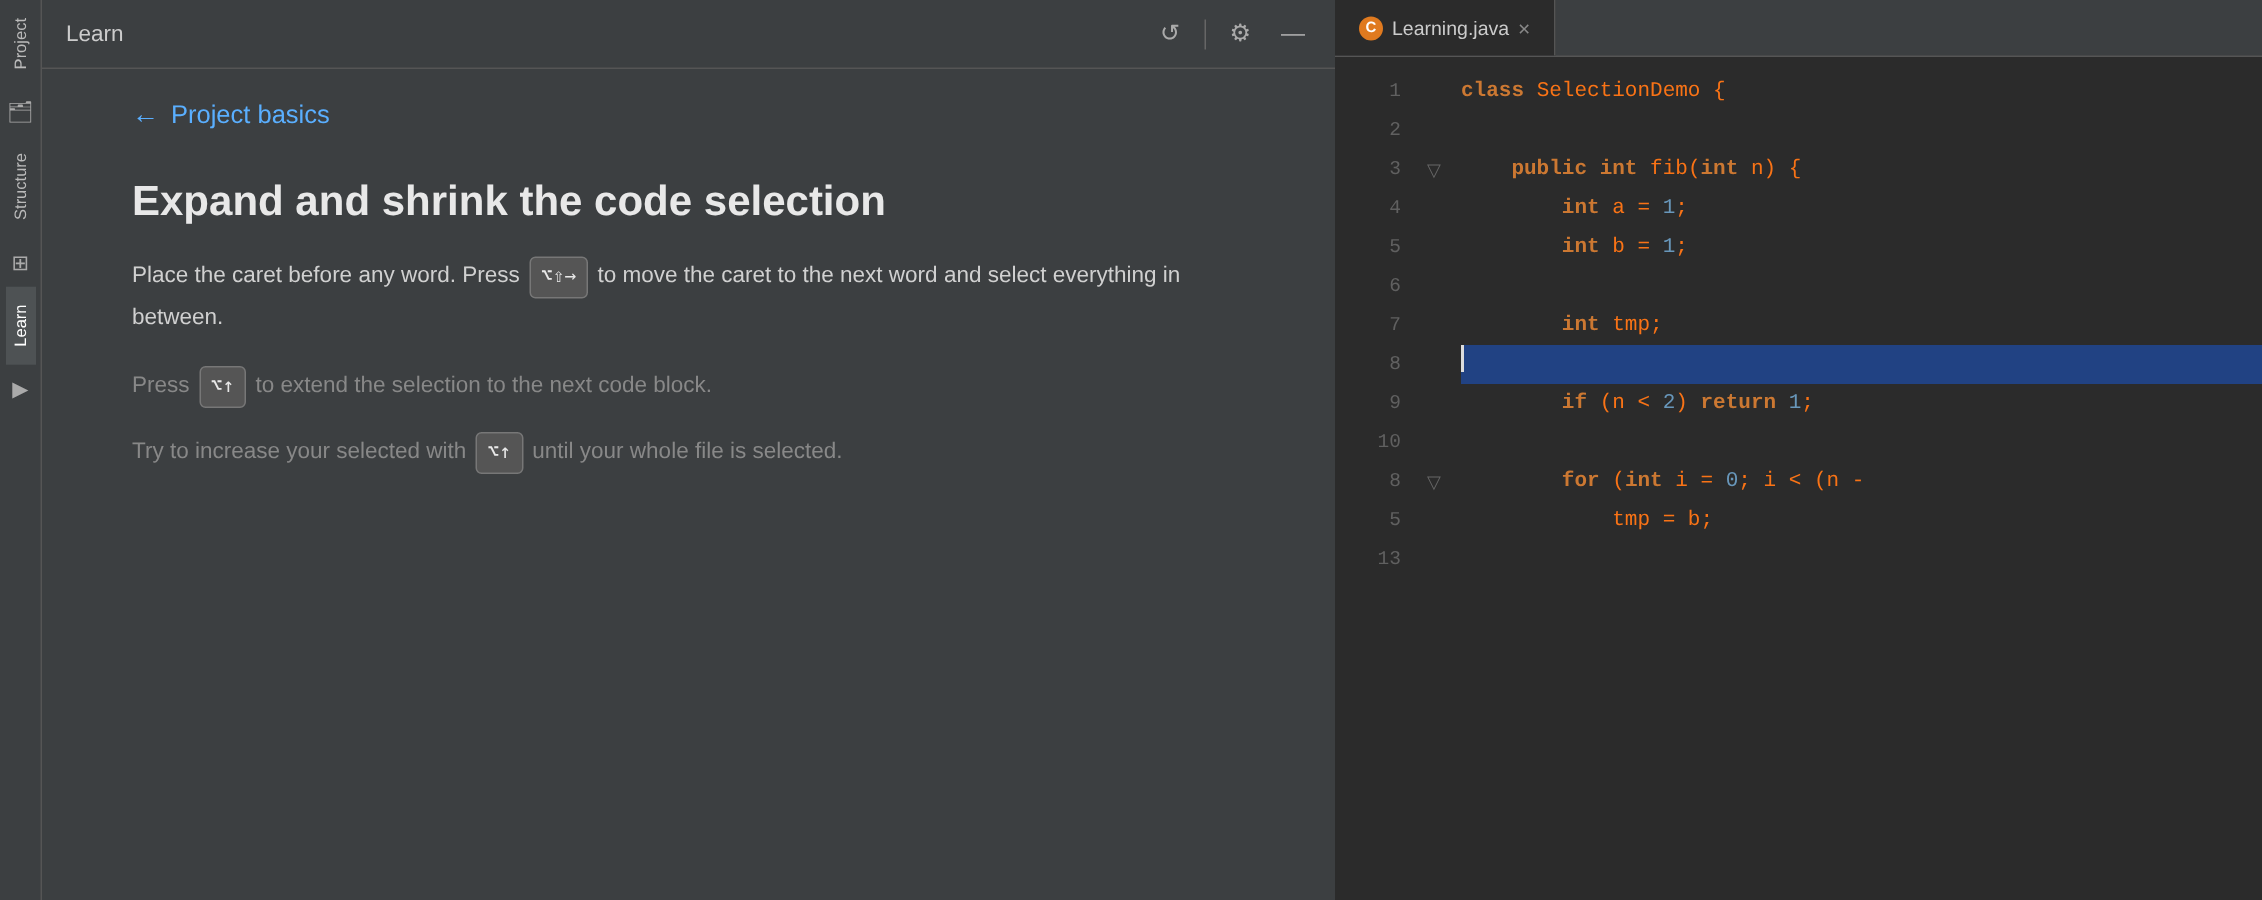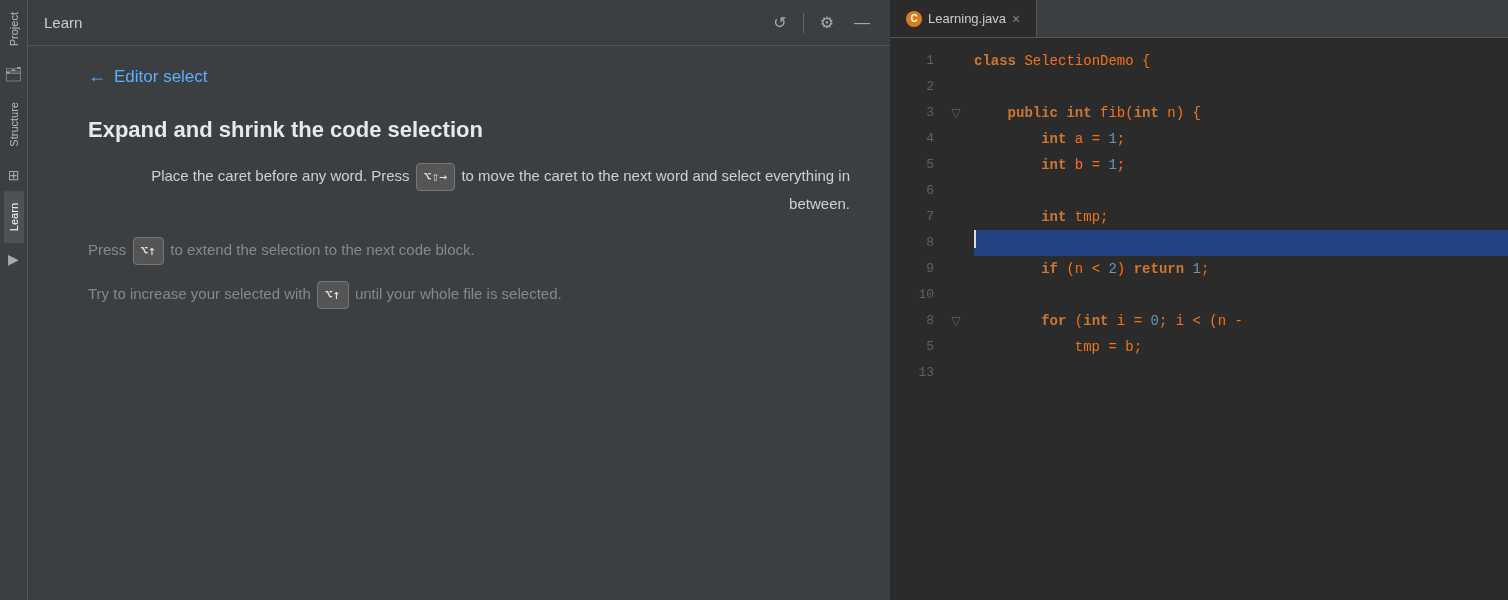--- a/index.html
+++ b/index.html
@@ -116,32 +116,31 @@
     .back-arrow {
       font-size: 18px;
     }
 
     .back-text {
       font-size: 17px;
     }
 
     .lesson-title {
       color: #e8e8e8;
-      font-size: 22px;
+      font-size: 28px;
       font-weight: 700;
       margin-bottom: 20px;
       line-height: 1.2;
     }
 
     .lesson-desc {
       color: #d0d0d0;
       font-size: 15px;
       line-height: 1.7;
       margin-bottom: 20px;
-      text-align: right;
     }
 
     .kbd-shortcut {
       display: inline-flex;
       align-items: center;
       background: #555;
       color: #e8e8e8;
       font-size: 13px;
       padding: 2px 7px;
       border-radius: 4px;
@@ -303,21 +302,21 @@
       <button class="header-icon-btn">↺</button>
       <div class="divider-v"></div>
       <button class="header-icon-btn">⚙</button>
       <button class="header-icon-btn">—</button>
     </div>
   </div>
 
   <div class="learn-panel-content">
     <a class="back-link">
       <span class="back-arrow">←</span>
-      <span class="back-text">Editor select</span>
+      <span class="back-text">Project basics</span>
     </a>
 
     <div class="lesson-title">Expand and shrink the code selection</div>
 
     <div class="lesson-desc">
       <span>Place the caret before any word. Press</span>
       <span class="kbd-shortcut">⌥⇧→</span>
       <span>to move the caret to the next word and select everything in between.</span>
     </div>
 

